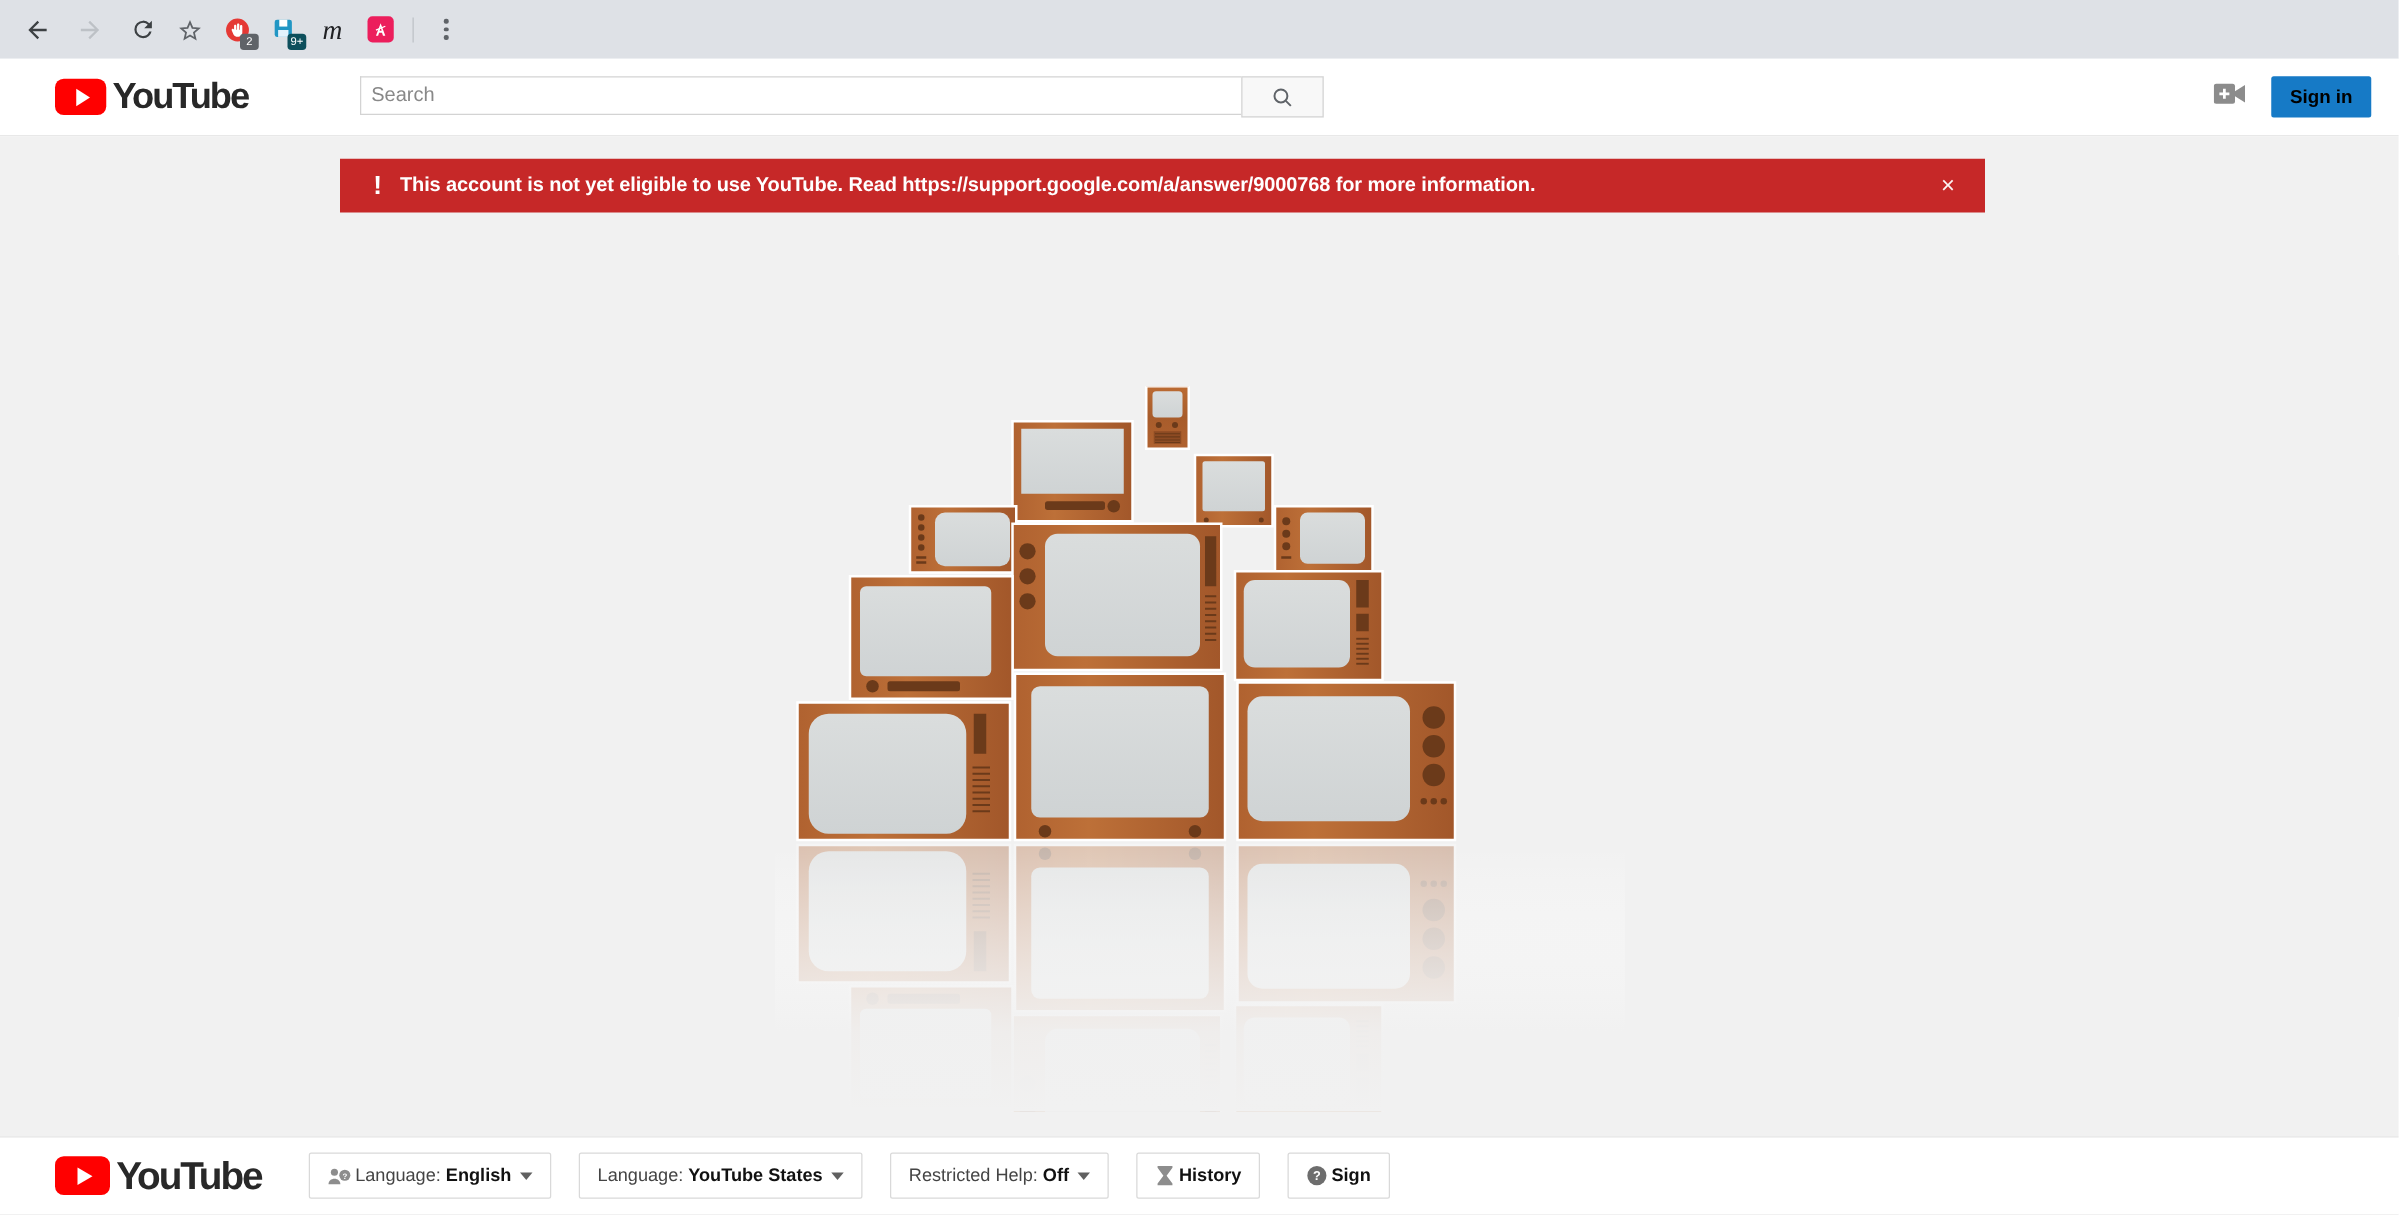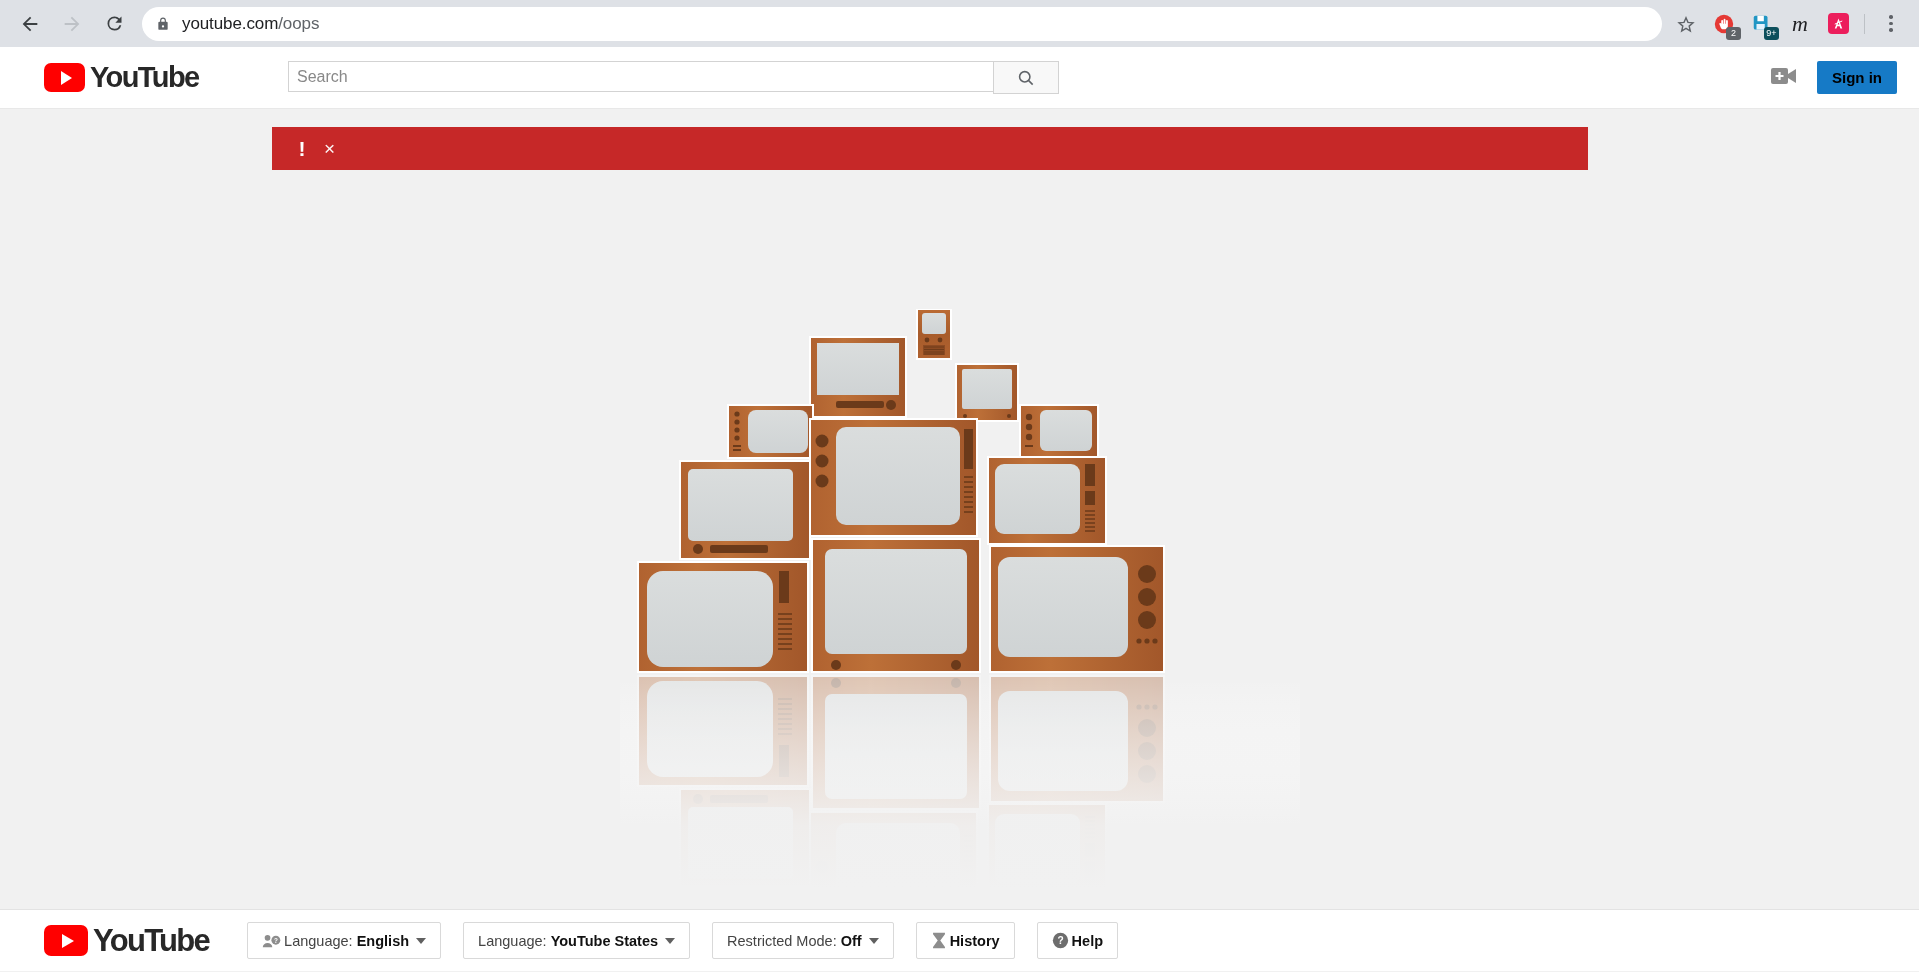--- a/index.html
+++ b/index.html
@@ -208,28 +208,20 @@
           <path d="M4 11h12.2l-5.6-5.6L12 4l8 8-8 8-1.4-1.4 5.6-5.6H4z" fill="#bdc1c6"></path>
         </svg>
     </div>
     <div class="nav-btn">
       <svg width="21" height="21" viewBox="0 0 24 24">
           <path d="M17.65 6.35A7.95 7.95 0 0012 4a8 8 0 100 16 8 8 0 007.73-6h-2.08A6 6 0 1112 6c1.66 0 3.14.69 4.22 1.78L13 11h7V4z" fill="#3c4043"></path>
         </svg>
     </div>
   </div>
 
-  <div class="omnibox">
-    <span class="lock-icon">
-      <svg width="14" height="14" viewBox="0 0 24 24">
-          <path d="M18 8h-1V6a5 5 0 00-10 0v2H6a2 2 0 00-2 2v10a2 2 0 002 2h12a2 2 0 002-2V10a2 2 0 00-2-2zM9 6a3 3 0 016 0v2H9V6zm3 12a2 2 0 110-4 2 2 0 010 4z" fill="#5f6368"></path>
-        </svg>
-    </span>
-    <span class="url-text"><span>youtube.com</span><span class="url-path">/oops</span></span>
-  </div>
 
   <div class="bar-right">
     <div class="icon-btn">
       <svg width="20" height="20" viewBox="0 0 24 24">
           <path d="M12 17.27l5.18 3.13-1.37-5.89 4.57-3.96-6.02-.52L12 4.5 9.64 10.03l-6.02.52 4.57 3.96-1.37 5.89z" fill="none" stroke="#5f6368" stroke-width="1.7"></path>
         </svg>
     </div>
 
     <div class="icon-btn">
       <svg width="22" height="22" viewBox="0 0 24 24">
@@ -299,20 +291,21 @@
       </svg>
     </div>
     <button class="signin-btn">Sign in</button>
   </div>
 </div>
 
 <div class="page-body">
 
   <div class="alert-banner">
     <span class="alert-bang">!</span>
+    <span class="alert-text">This account is not yet eligible to use YouTube. Read https://support.google.com/a/answer/9000768 for more information.</span>
     <span class="alert-close">×</span>
   </div>
 
   <div class="tv-stage">
     <svg width="680" height="580" viewBox="0 0 680 580">
       <defs>
         <linearGradient id="wood" x1="0" y1="0" x2="0" y2="1">
           <stop offset="0%" stop-color="#bb6b33"></stop>
           <stop offset="50%" stop-color="#a85c2b"></stop>
           <stop offset="100%" stop-color="#b06230"></stop>
@@ -483,33 +476,33 @@
     <span><span>Language: </span><b>English</b></span>
     <span class="caret"></span>
   </div>
 
   <div class="foot-btn">
     <span><span>Language: </span><b>YouTube States</b></span>
     <span class="caret"></span>
   </div>
 
   <div class="foot-btn">
-    <span><span>Restricted Mode: </span><b>Off</b></span>
+    <span><span>Restricted Help: </span><b>Off</b></span>
     <span class="caret"></span>
   </div>
 
   <div class="foot-btn">
     <svg width="16" height="17" viewBox="0 0 18 20">
       <path d="M2 1h14v1.5L10.5 10 16 17.5V19H2v-1.5L7.5 10 2 2.5z" fill="#8d8d8d"></path>
     </svg>
     <b>History</b>
   </div>
 
   <div class="foot-btn">
     <svg width="17" height="17" viewBox="0 0 20 20">
       <circle cx="10" cy="10" r="9" fill="#6d6d6d"></circle>
       <text x="10" y="14.5" font-size="12" fill="#fff" text-anchor="middle" font-family="Liberation Sans, sans-serif" font-weight="bold">?</text>
     </svg>
-    <b>Help</b>
+    <b>Sign</b>
   </div>
 </div>
 
 <div class="bottom-strip"></div>
 
 </body></html>

